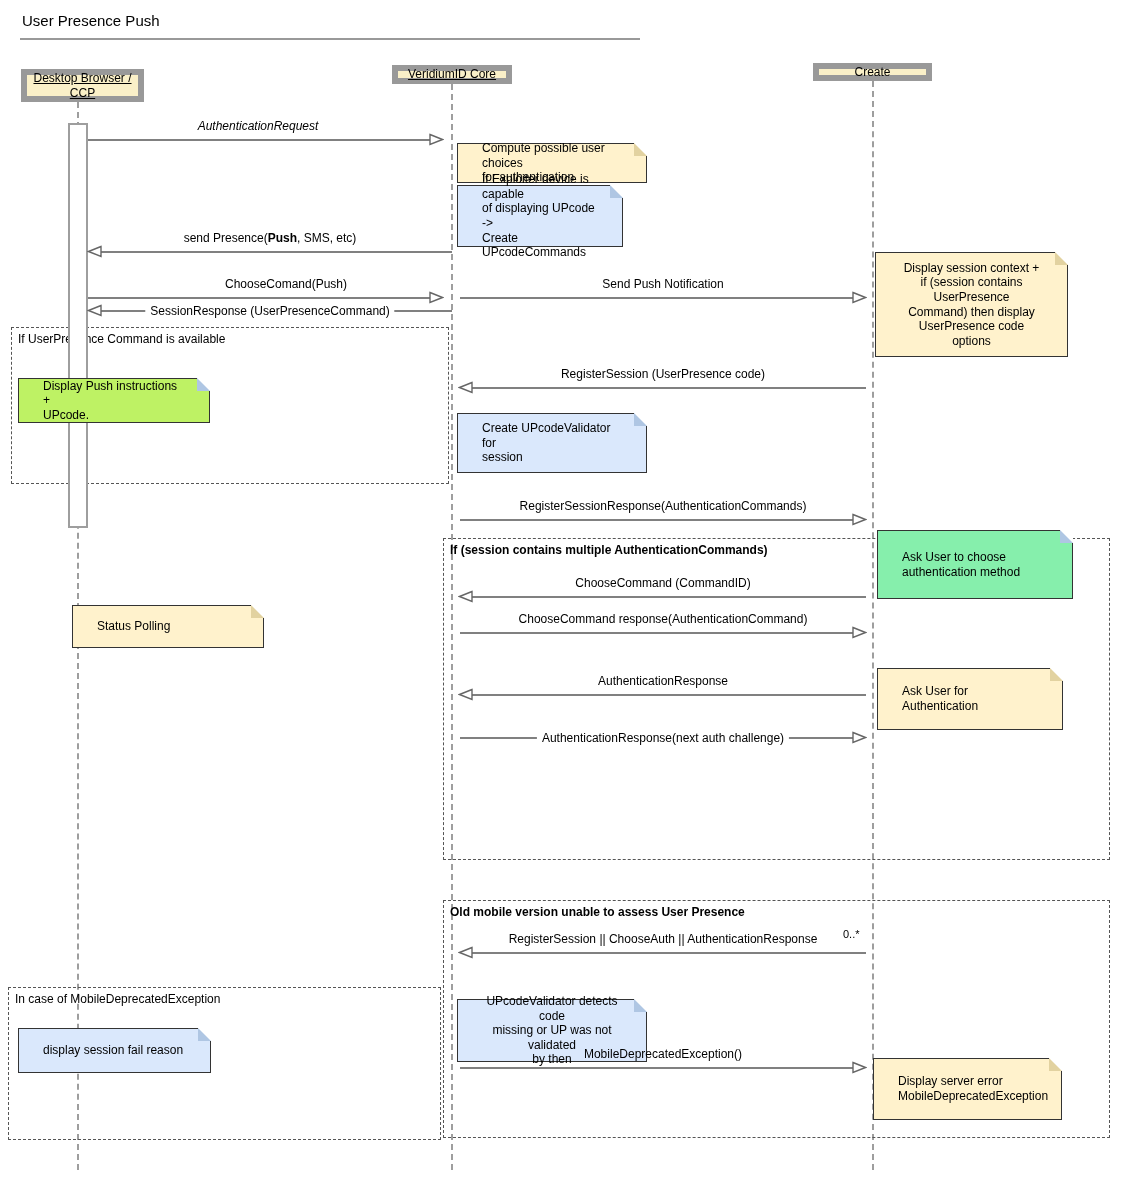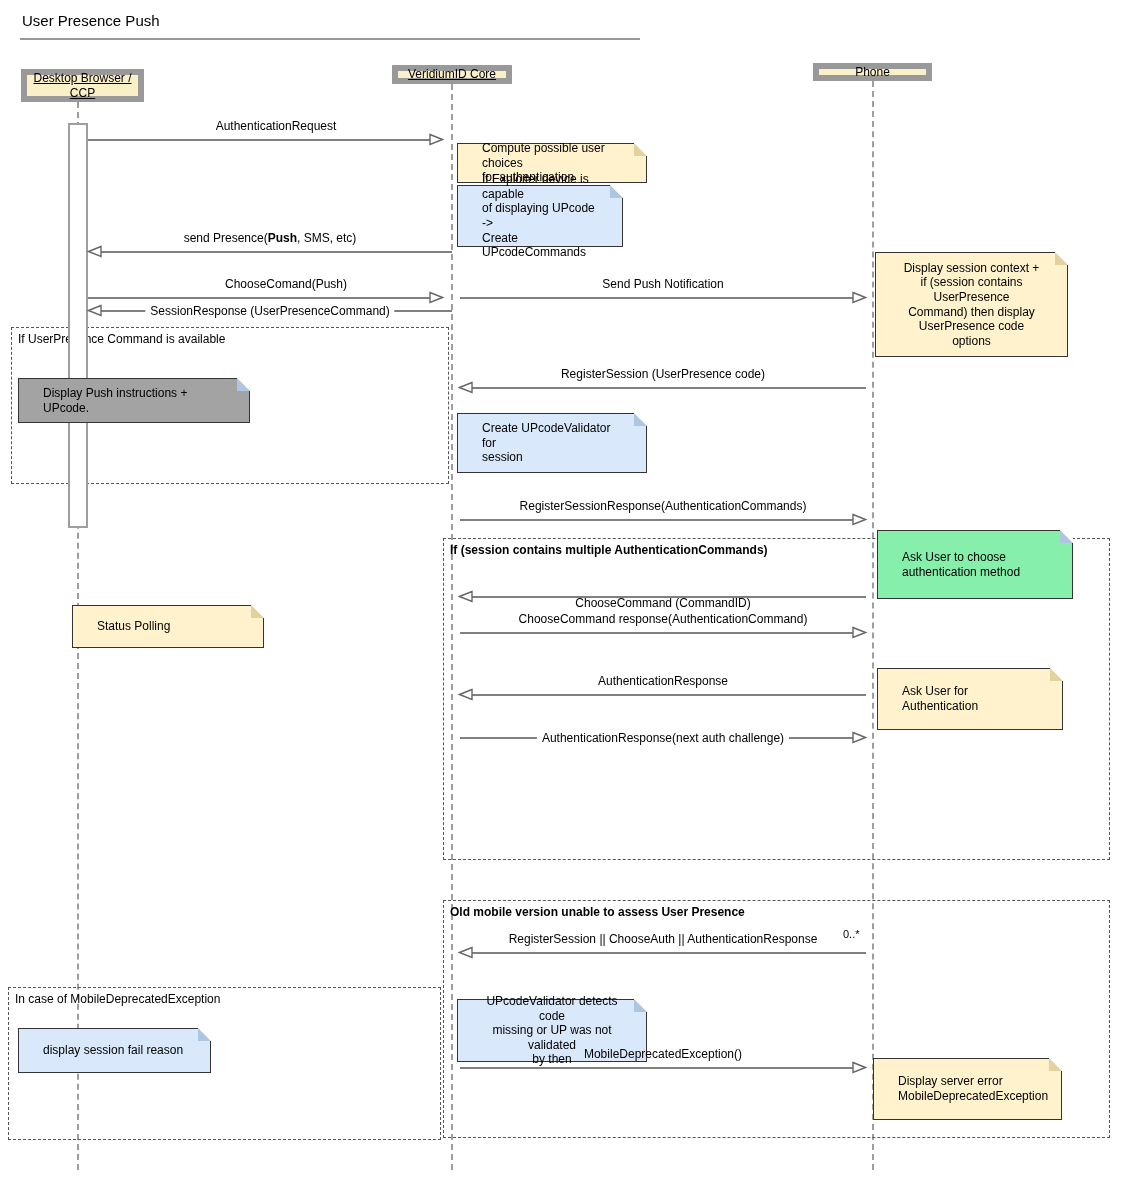--- a/index.html
+++ b/index.html
@@ -69,41 +69,41 @@
   <div id="notes-layer">
       <div class="abs note yellow" style="left: 457px; top: 143px; width: 190px; height: 40px; background: rgb(255, 242, 204); border-color: rgb(51, 51, 51);">Compute possible user choices
 for authentication</div>
       <div class="abs note blue" style="left: 457px; top: 185px; width: 166px; height: 62px; background: rgb(218, 232, 252); border-color: rgb(51, 51, 51);">If Exploiter device is capable
 of displaying UPcode -&gt;
 Create UPcodeCommands</div>
       <div class="abs note yellow center" style="left: 875px; top: 252px; width: 193px; height: 105px; background: rgb(255, 242, 204); border-color: rgb(51, 51, 51);">Display session context +
 if (session contains UserPresence
 Command) then display
 UserPresence code options</div>
-      <div class="abs note blue" style="left: 18px; top: 378px; width: 232px; height: 45px; background: #a3a3a3; border-color: rgb(51, 51, 51);">Display Push instructions +
+      <div class="abs note blue" style="left: 18px; top: 378px; width: 192px; height: 45px; background: #bef264; border-color: rgb(51, 51, 51);">Display Push instructions +
 UPcode.</div>
       <div class="abs note blue" style="left: 457px; top: 413px; width: 190px; height: 60px; background: rgb(218, 232, 252); border-color: rgb(51, 51, 51);">Create UPcodeValidator for
 session</div>
       <div class="abs note blue" style="left: 877px; top: 530px; width: 196px; height: 69px; background: #86efac; border-color: rgb(51, 51, 51);">Ask User to choose
 authentication method</div>
       <div class="abs note yellow" style="left: 72px; top: 605px; width: 192px; height: 43px; background: rgb(255, 242, 204); border-color: rgb(51, 51, 51);">Status Polling</div>
       <div class="abs note yellow" style="left: 877px; top: 668px; width: 186px; height: 62px; background: rgb(255, 242, 204); border-color: rgb(51, 51, 51);">Ask User for Authentication</div>
       <div class="abs note blue center" style="left: 457px; top: 967px; width: 190px; height: 63px; background: rgb(218, 232, 252); border-color: rgb(51, 51, 51); margin-top: 32px;">UPcodeValidator detects code
 missing or UP was not validated
 by then</div>
       <div class="abs note blue" style="left: 18px; top: 1028px; width: 193px; height: 45px; background: rgb(218, 232, 252); border-color: rgb(51, 51, 51);">display session fail reason</div>
       <div class="abs note yellow" style="left: 873px; top: 1058px; width: 189px; height: 62px; background: rgb(255, 242, 204); border-color: rgb(51, 51, 51);">Display server error
 MobileDeprecatedException</div>
     </div>
   <div id="messages-layer">
       <div class="abs msg-line" style="left: 88px; top: 139px; width: 343px; border-top-color: rgb(128, 128, 128);"></div>
       <div class="abs msg-head" style="left: 429px; top: 133px;"><svg width="15" height="13">
           <path d="M1,1.5 L13.5,6.5 L1,11.5 Z" fill="#ffffff" stroke="#666666" stroke-width="1.4"></path>
         </svg></div>
-      <div class="abs msg-label" style="left: 276px; top: 119px;"><span>AuthenticationRequest</span></div>
+      <div class="abs msg-label" style="left: 258px; top: 119px; font-style: italic;"><span>AuthenticationRequest</span></div>
       <div class="abs msg-line" style="left: 100px; top: 251px; width: 352px; border-top-color: rgb(128, 128, 128);"></div>
       <div class="abs msg-head" style="left: 87px; top: 245px;"><svg width="15" height="13">
           <path d="M14,1.5 L1.5,6.5 L14,11.5 Z" fill="#ffffff" stroke="#666666" stroke-width="1.4"></path>
         </svg></div>
       <div class="abs msg-label" style="left: 270px; top: 231px;"><span>send Presence(</span><span style="font-weight: bold;">Push</span><span>, SMS, etc)</span></div>
       <div class="abs msg-line" style="left: 88px; top: 297px; width: 343px; border-top-color: rgb(128, 128, 128);"></div>
       <div class="abs msg-head" style="left: 429px; top: 291px;"><svg width="15" height="13">
           <path d="M1,1.5 L13.5,6.5 L1,11.5 Z" fill="#ffffff" stroke="#666666" stroke-width="1.4"></path>
         </svg></div>
       <div class="abs msg-label" style="left: 266px; top: 277px; margin-left: 20px;"><span>ChooseComand(Push)</span></div>
@@ -124,21 +124,21 @@
       <div class="abs msg-label" style="left: 663px; top: 367px;"><span>RegisterSession (UserPresence code)</span></div>
       <div class="abs msg-line" style="left: 460px; top: 519px; width: 394px; border-top-color: rgb(128, 128, 128);"></div>
       <div class="abs msg-head" style="left: 852px; top: 513px;"><svg width="15" height="13">
           <path d="M1,1.5 L13.5,6.5 L1,11.5 Z" fill="#ffffff" stroke="#666666" stroke-width="1.4"></path>
         </svg></div>
       <div class="abs msg-label" style="left: 663px; top: 499px;"><span>RegisterSessionResponse(AuthenticationCommands)</span></div>
       <div class="abs msg-line" style="left: 471px; top: 596px; width: 395px; border-top-color: rgb(128, 128, 128);"></div>
       <div class="abs msg-head" style="left: 458px; top: 590px;"><svg width="15" height="13">
           <path d="M14,1.5 L1.5,6.5 L14,11.5 Z" fill="#ffffff" stroke="#666666" stroke-width="1.4"></path>
         </svg></div>
-      <div class="abs msg-label" style="left: 663px; top: 596px; text-align: right;"><span>ChooseCommand (CommandID)</span></div>
+      <div class="abs msg-label" style="left: 663px; top: 576px; text-align: right;"><span>ChooseCommand (CommandID)</span></div>
       <div class="abs msg-line" style="left: 460px; top: 632px; width: 394px; border-top-color: rgb(128, 128, 128);"></div>
       <div class="abs msg-head" style="left: 852px; top: 626px;"><svg width="15" height="13">
           <path d="M1,1.5 L13.5,6.5 L1,11.5 Z" fill="#ffffff" stroke="#666666" stroke-width="1.4"></path>
         </svg></div>
       <div class="abs msg-label" style="left: 663px; top: 612px;"><span>ChooseCommand response(AuthenticationCommand)</span></div>
       <div class="abs msg-line" style="left: 471px; top: 694px; width: 395px; border-top-color: rgb(128, 128, 128);"></div>
       <div class="abs msg-head" style="left: 458px; top: 688px;"><svg width="15" height="13">
           <path d="M14,1.5 L1.5,6.5 L14,11.5 Z" fill="#ffffff" stroke="#666666" stroke-width="1.4"></path>
         </svg></div>
       <div class="abs msg-label" style="left: 663px; top: 674px;"><span>AuthenticationResponse</span></div>
@@ -156,15 +156,15 @@
       <div class="abs msg-line" style="left: 460px; top: 1067px; width: 394px; border-top-color: rgb(128, 128, 128);"></div>
       <div class="abs msg-head" style="left: 852px; top: 1061px;"><svg width="15" height="13">
           <path d="M1,1.5 L13.5,6.5 L1,11.5 Z" fill="#ffffff" stroke="#666666" stroke-width="1.4"></path>
         </svg></div>
       <div class="abs msg-label" style="left: 663px; top: 1047px;"><span>MobileDeprecatedException()</span></div>
     </div>
   <div id="actors-layer">
       <div class="abs actor u" style="left: 21px; top: 69px; width: 123px; height: 33px; background: rgb(250, 240, 200); border-color: rgb(153, 153, 153);">Desktop Browser /
 CCP</div>
       <div class="abs actor u" style="left: 392px; top: 65px; width: 120px; height: 19px; background: rgb(250, 240, 200); border-color: rgb(153, 153, 153);">VeridiumID Core</div>
-      <div class="abs actor" style="left: 813px; top: 63px; width: 119px; height: 18px; background: rgb(250, 240, 200); border-color: rgb(153, 153, 153);">Phone</div>
+      <div class="abs actor" style="left: 813px; top: 63px; width: 119px; height: 18px; background: rgb(250, 240, 200); border-color: rgb(153, 153, 153);">Create</div>
     </div>
 </div>
 
 </body></html>

